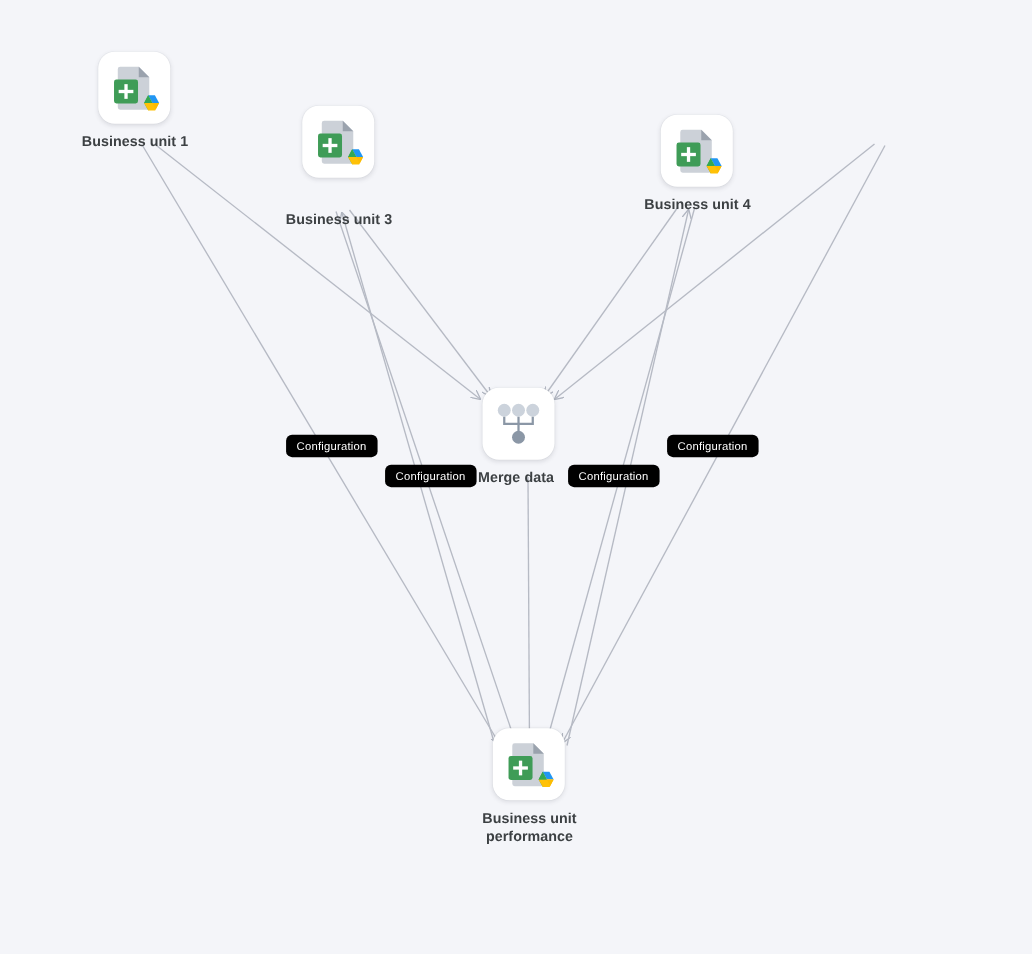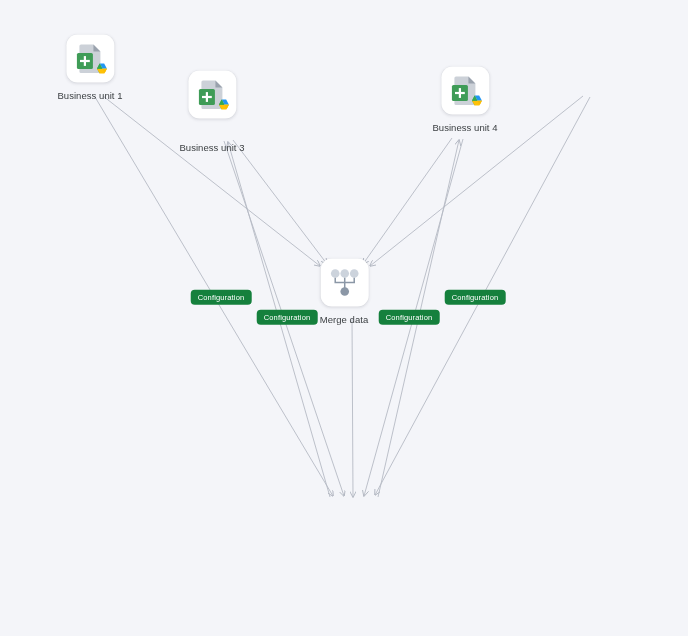--- a/index.html
+++ b/index.html
@@ -28,20 +28,21 @@
     width: 688px;
     height: 636px;
     pointer-events: none;
   }
   .node {
     position: absolute;
     display: flex;
     flex-direction: column;
     align-items: center;
     transform: translate(-50%, -50%);
+    font-weight: bold;
   }
   .node-card {
     width: 48px;
     height: 48px;
     background: #ffffff;
     border-radius: 11px;
     box-shadow: 0 1px 3px rgba(60,64,80,0.13), 0 0 0 0.5px rgba(60,64,80,0.04);
     display: flex;
     align-items: center;
     justify-content: center;
@@ -64,21 +65,21 @@
   .drive-badge {
     position: absolute;
     right: -2px;
     bottom: -1px;
     width: 15px;
     height: 15px;
   }
   .pill {
     position: absolute;
     transform: translate(-50%, -50%);
-    background: #15803d;
+    background: #000000;
     color: #ffffff;
     font-size: 7.5px;
     letter-spacing: 0.15px;
     padding: 3.5px 7px;
     border-radius: 4px;
     white-space: nowrap;
     line-height: 1;
   }
 </style>
 </head>
@@ -127,21 +128,21 @@
           <path d="M5.6 2.2 L8.6 7.6 L5.7 12.9 L2.7 7.6 Z" fill="#4caf50"></path>
           <path d="M2.7 7.6 L13.4 7.6 L10.6 12.9 L5.7 12.9 Z" fill="#ffc107"></path>
           <path d="M2.7 7.6 L5.6 2.2 L8.6 7.6 Z" fill="#34a853"></path>
           <path d="M8.6 7.6 L13.4 7.6 L10.9 12.2 Z" fill="#fbbc04"></path>
         </svg>
       </div>
     </div>
     <div class="node-label">Business unit 1</div>
   </div>
 
-  <div class="node" style="left:212px; top:112px;gap:16px;">
+  <div class="node" style="left:226px; top:112px;gap:16px;">
     <div class="node-card">
       <div class="sheets-icon">
         <svg viewBox="0 0 34 34" width="34" height="34">
           <path d="M7 3 h13 l7 7 v20 a1.6 1.6 0 0 1 -1.6 1.6 h-17.8 a1.6 1.6 0 0 1 -1.6 -1.6 v-25.4 a1.6 1.6 0 0 1 1.6 -1.6 z" fill="#ccd1d8"></path>
           <path d="M20 3 l7 7 h-7 z" fill="#9aa2ad"></path>
           <rect x="3.5" y="11.5" width="16" height="16" rx="1.6" fill="#3f9c57"></rect>
           <rect x="10.4" y="14.6" width="2.2" height="9.8" fill="#ffffff"></rect>
           <rect x="6.6" y="18.4" width="9.8" height="2.2" fill="#ffffff"></rect>
         </svg>
         <svg class="drive-badge" viewBox="0 0 16 16">
@@ -149,21 +150,21 @@
           <path d="M5.6 2.2 L8.6 7.6 L5.7 12.9 L2.7 7.6 Z" fill="#4caf50"></path>
           <path d="M2.7 7.6 L13.4 7.6 L10.6 12.9 L5.7 12.9 Z" fill="#ffc107"></path>
           <path d="M2.7 7.6 L5.6 2.2 L8.6 7.6 Z" fill="#34a853"></path>
           <path d="M8.6 7.6 L13.4 7.6 L10.9 12.2 Z" fill="#fbbc04"></path>
         </svg>
       </div>
     </div>
     <div class="node-label">Business unit 3</div>
   </div>
 
-  <div class="node" style="left:465px; top:100px;">
+  <div class="node" style="left:465px; top:110px;">
     <div class="node-card">
       <div class="sheets-icon">
         <svg viewBox="0 0 34 34" width="34" height="34">
           <path d="M7 3 h13 l7 7 v20 a1.6 1.6 0 0 1 -1.6 1.6 h-17.8 a1.6 1.6 0 0 1 -1.6 -1.6 v-25.4 a1.6 1.6 0 0 1 1.6 -1.6 z" fill="#ccd1d8"></path>
           <path d="M20 3 l7 7 h-7 z" fill="#9aa2ad"></path>
           <rect x="3.5" y="11.5" width="16" height="16" rx="1.6" fill="#3f9c57"></rect>
           <rect x="10.4" y="14.6" width="2.2" height="9.8" fill="#ffffff"></rect>
           <rect x="6.6" y="18.4" width="9.8" height="2.2" fill="#ffffff"></rect>
         </svg>
         <svg class="drive-badge" viewBox="0 0 16 16">
@@ -187,19 +188,41 @@
         <circle cx="25.5" cy="6" r="4.3" fill="#ccd3dc"></circle>
         <path d="M6.5 10.3 L6.5 15 L25.5 15 L25.5 10.3" fill="none" stroke="#8b97a6" stroke-width="1.5"></path>
         <path d="M16 10.3 L16 15" fill="none" stroke="#8b97a6" stroke-width="1.5"></path>
         <path d="M16 15 L16 20.5" fill="none" stroke="#8b97a6" stroke-width="1.5"></path>
         <circle cx="16" cy="24" r="4.3" fill="#8b97a6"></circle>
       </svg>
     </div>
     <div class="node-label">Merge data</div>
   </div>
 
+  <div class="node" style="left:353px; top:525px;">
+    <div class="node-card">
+      <div class="sheets-icon">
+        <svg viewBox="0 0 34 34" width="34" height="34">
+          <path d="M7 3 h13 l7 7 v20 a1.6 1.6 0 0 1 -1.6 1.6 h-17.8 a1.6 1.6 0 0 1 -1.6 -1.6 v-25.4 a1.6 1.6 0 0 1 1.6 -1.6 z" fill="#ccd1d8"></path>
+          <path d="M20 3 l7 7 h-7 z" fill="#9aa2ad"></path>
+          <rect x="3.5" y="11.5" width="16" height="16" rx="1.6" fill="#3f9c57"></rect>
+          <rect x="10.4" y="14.6" width="2.2" height="9.8" fill="#ffffff"></rect>
+          <rect x="6.6" y="18.4" width="9.8" height="2.2" fill="#ffffff"></rect>
+        </svg>
+        <svg class="drive-badge" viewBox="0 0 16 16">
+          <path d="M5.6 2.2 L10.4 2.2 L13.4 7.6 L8.6 7.6 Z" fill="#2196f3"></path>
+          <path d="M5.6 2.2 L8.6 7.6 L5.7 12.9 L2.7 7.6 Z" fill="#4caf50"></path>
+          <path d="M2.7 7.6 L13.4 7.6 L10.6 12.9 L5.7 12.9 Z" fill="#ffc107"></path>
+          <path d="M2.7 7.6 L5.6 2.2 L8.6 7.6 Z" fill="#34a853"></path>
+          <path d="M8.6 7.6 L13.4 7.6 L10.9 12.2 Z" fill="#fbbc04"></path>
+        </svg>
+      </div>
+    </div>
+    <div class="node-label">Business unit
+performance</div>
+  </div>
 
   <div class="pill" style="left:221px; top:297px;">Configuration</div>
   <div class="pill" style="left:287px; top:317px;">Configuration</div>
   <div class="pill" style="left:409px; top:317px;">Configuration</div>
   <div class="pill" style="left:475px; top:297px;">Configuration</div>
 
 </div>
 
 </body></html>

